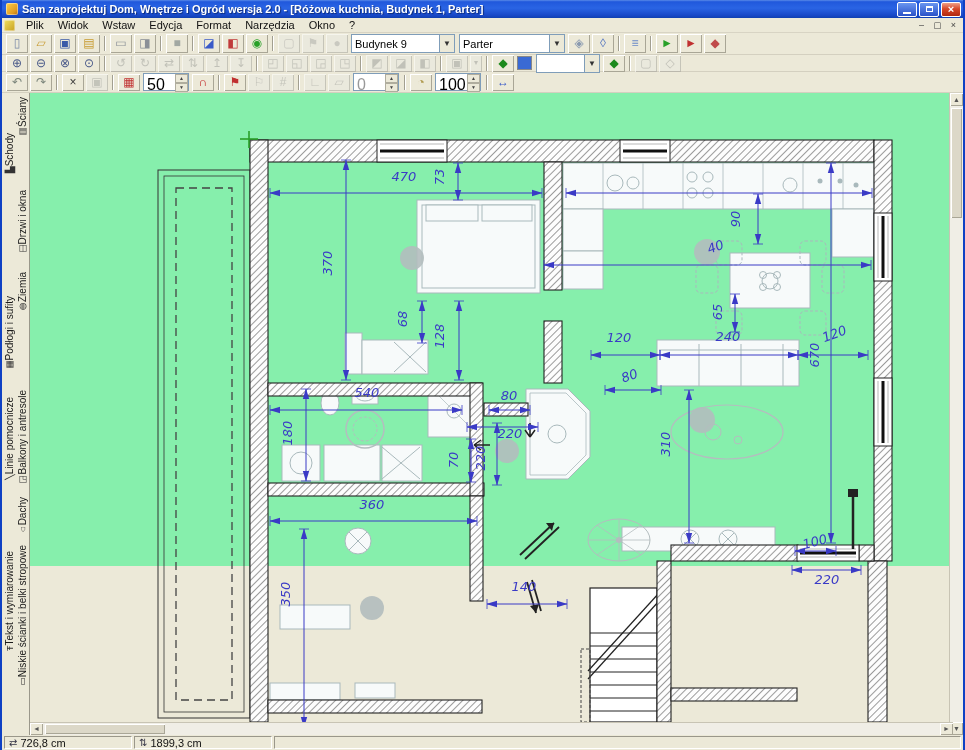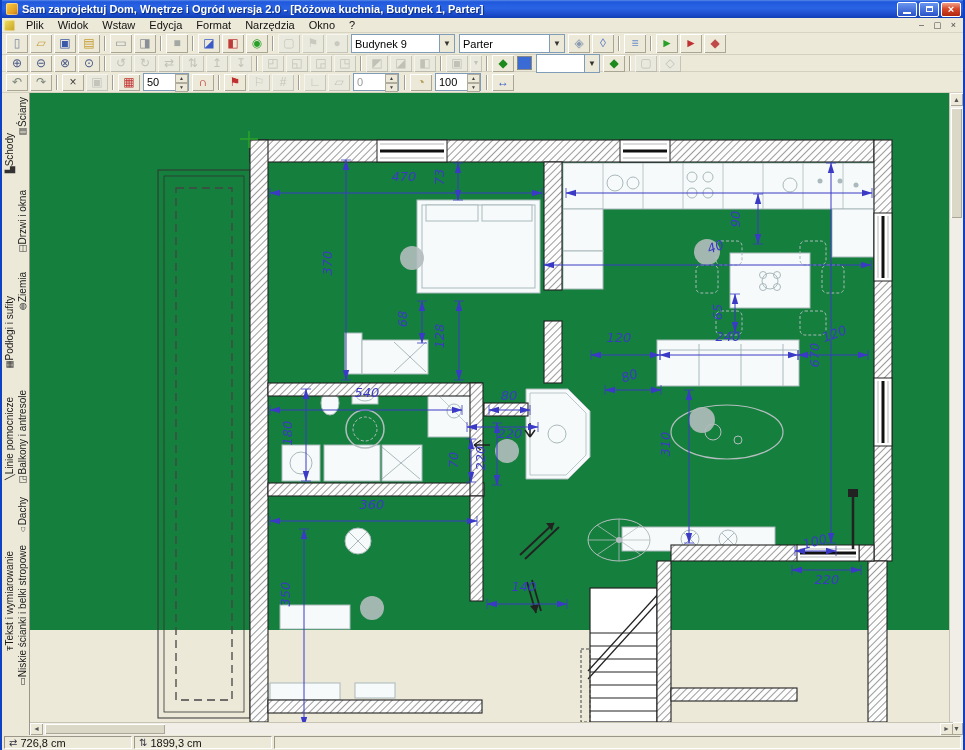--- a/index.html
+++ b/index.html
@@ -31,31 +31,31 @@
   .tbtn { width:22px; height:17px; line-height:16px; text-align:center; font-size:12px; background:#ece9d8; box-shadow:inset 1px 1px 0 #fff, inset -1px -1px 0 #a9a696; margin:0 1px; flex:none; cursor:default; overflow:hidden; }
   .tb1 .tbtn { height:19px; line-height:18px; }
   .tbtn.small { width:12px; font-size:8px; }
   .tbtn.dis { opacity:.55; filter:grayscale(60%); }
   .tsep { width:2px; height:15px; border-left:1px solid #a29f90; border-right:1px solid #fff; margin:0 3px; flex:none; }
   .combo { height:19px; background:#fff; border:1px solid #7f9db9; display:flex; align-items:center; margin:0 2px; flex:none; }
   .combo .cval { flex:1; padding-left:3px; font-size:11px; white-space:nowrap; overflow:hidden; }
   .combo .cbtn { width:15px; height:100%; background:#ece9d8; border-left:1px solid #7f9db9; font-size:8px; line-height:17px; text-align:center; color:#333; flex:none; }
   .swatch { width:15px; height:14px; border:1px solid #888; margin:0 2px; flex:none; }
   .spin { width:46px; height:18px; background:#fff; border:1px solid #7f9db9; display:flex; margin:0 2px; flex:none; }
-  .spin .sval { flex:1; font-size:11px; padding:2px 0 0 3px; }
+  .spin .sval { flex:1; font-size:16px; padding:2px 0 0 3px; }
   .spin.dis .sval { color:#999; }
   .spin .sarr { width:13px; display:flex; flex-direction:column; flex:none; }
   .spin .sarr span { flex:1; background:#ece9d8; border:1px solid #b0ad9e; font-size:5px; line-height:7px; text-align:center; color:#444; }
 
   
   .main { position:relative; height:642px; background:#ece9d8; }
   .sidebar { position:absolute; left:0; top:0; width:28px; height:100%; background:#ece9d8; border-right:1px solid #9a978a; }
   .stab { position:absolute; writing-mode:vertical-rl; transform:rotate(180deg); font-size:10px; color:#1a1a1a; white-space:nowrap; cursor:default; line-height:13px; }
   .stab .sicon { font-size:9px; margin-top:3px; color:#333; }
-  .canvas { position:absolute; left:28px; top:0; width:923px; height:537px; background:#15803d;text-decoration:underline; }
+  .canvas { position:absolute; left:28px; top:0; width:923px; height:473px; background:#86efac;text-decoration:underline; }
   .vscroll { position:absolute; right:0; top:0; width:14px; height:642px; background:#f0eee6; border-left:1px solid #c8c4b4; display:flex; flex-direction:column; }
   .hscroll { position:absolute; left:28px; bottom:0; width:923px; height:13px; background:#f0eee6; border-top:1px solid #c8c4b4; display:flex; }
   .sarrbtn { background:#ece9d8; box-shadow:inset 1px 1px 0 #fff, inset -1px -1px 0 #a9a696; color:#555; text-align:center; flex:none; }
   .vscroll .sarrbtn { height:13px; font-size:7px; line-height:13px; }
   .hscroll .sarrbtn { width:13px; font-size:7px; line-height:12px; }
   .vthumb { height:110px; margin:2px 1px; background:#dcd8c8; box-shadow:inset 1px 1px 0 #fff, inset -1px -1px 0 #a9a696; }
   .hthumb { width:120px; margin:1px 2px; background:#dcd8c8; box-shadow:inset 1px 1px 0 #fff, inset -1px -1px 0 #a9a696; }
 
   
   .statusbar { height:15px; background:#ece9d8; display:flex; gap:2px; padding:1px 2px; }

